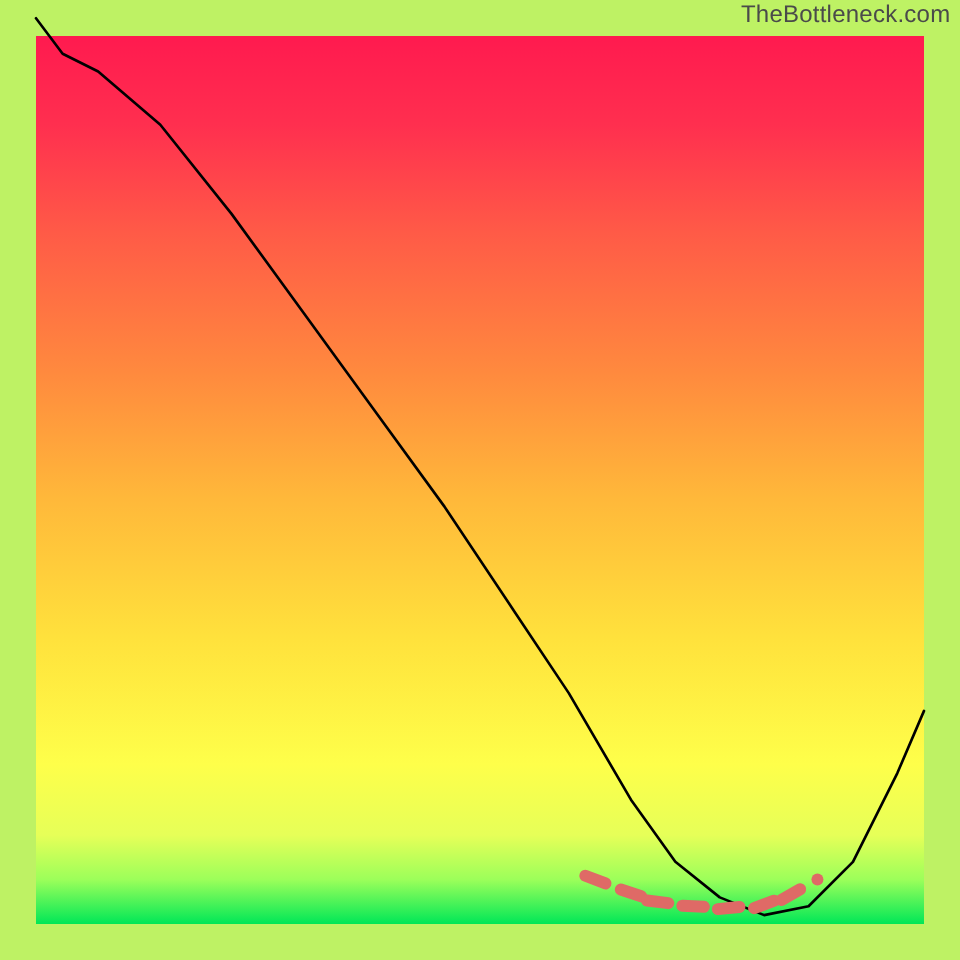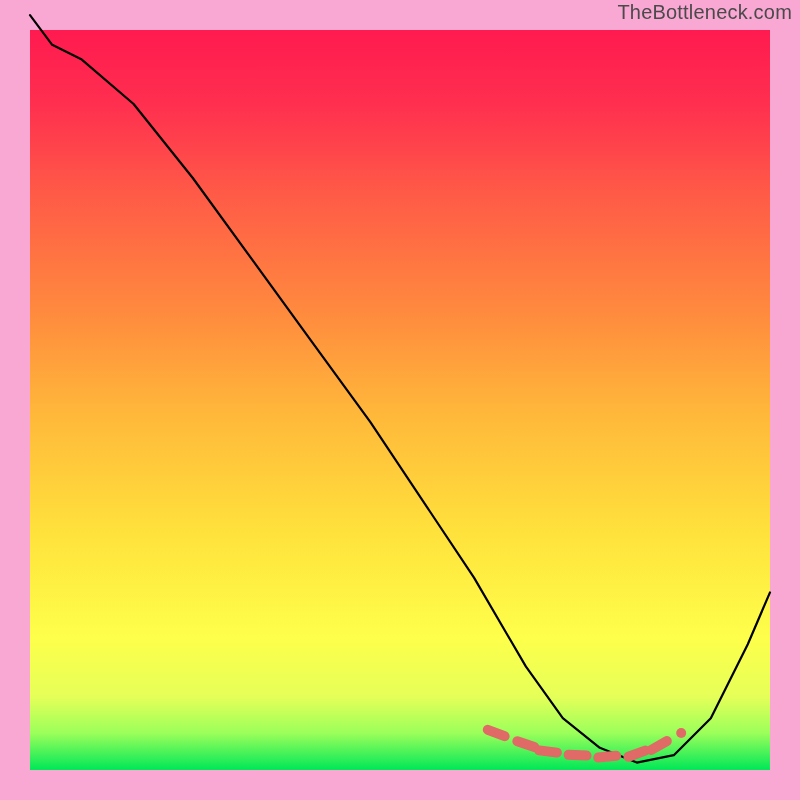--- a/index.html
+++ b/index.html
@@ -8,21 +8,21 @@
     width: 800px;
     height: 800px;
     background: #000;
     overflow: hidden;
     font-family: Arial, Helvetica, sans-serif;
   }
   .frame {
     position: relative;
     width: 800px;
     height: 800px;
-    background: #f9a8d4;
+    background: #bef264;
   }
   .watermark {
     position: absolute;
     top: 1px;
     right: 8px;
     color: #4a4a4a;
     font-size: 20px;
     letter-spacing: 0.2px;
     z-index: 20;
   }

